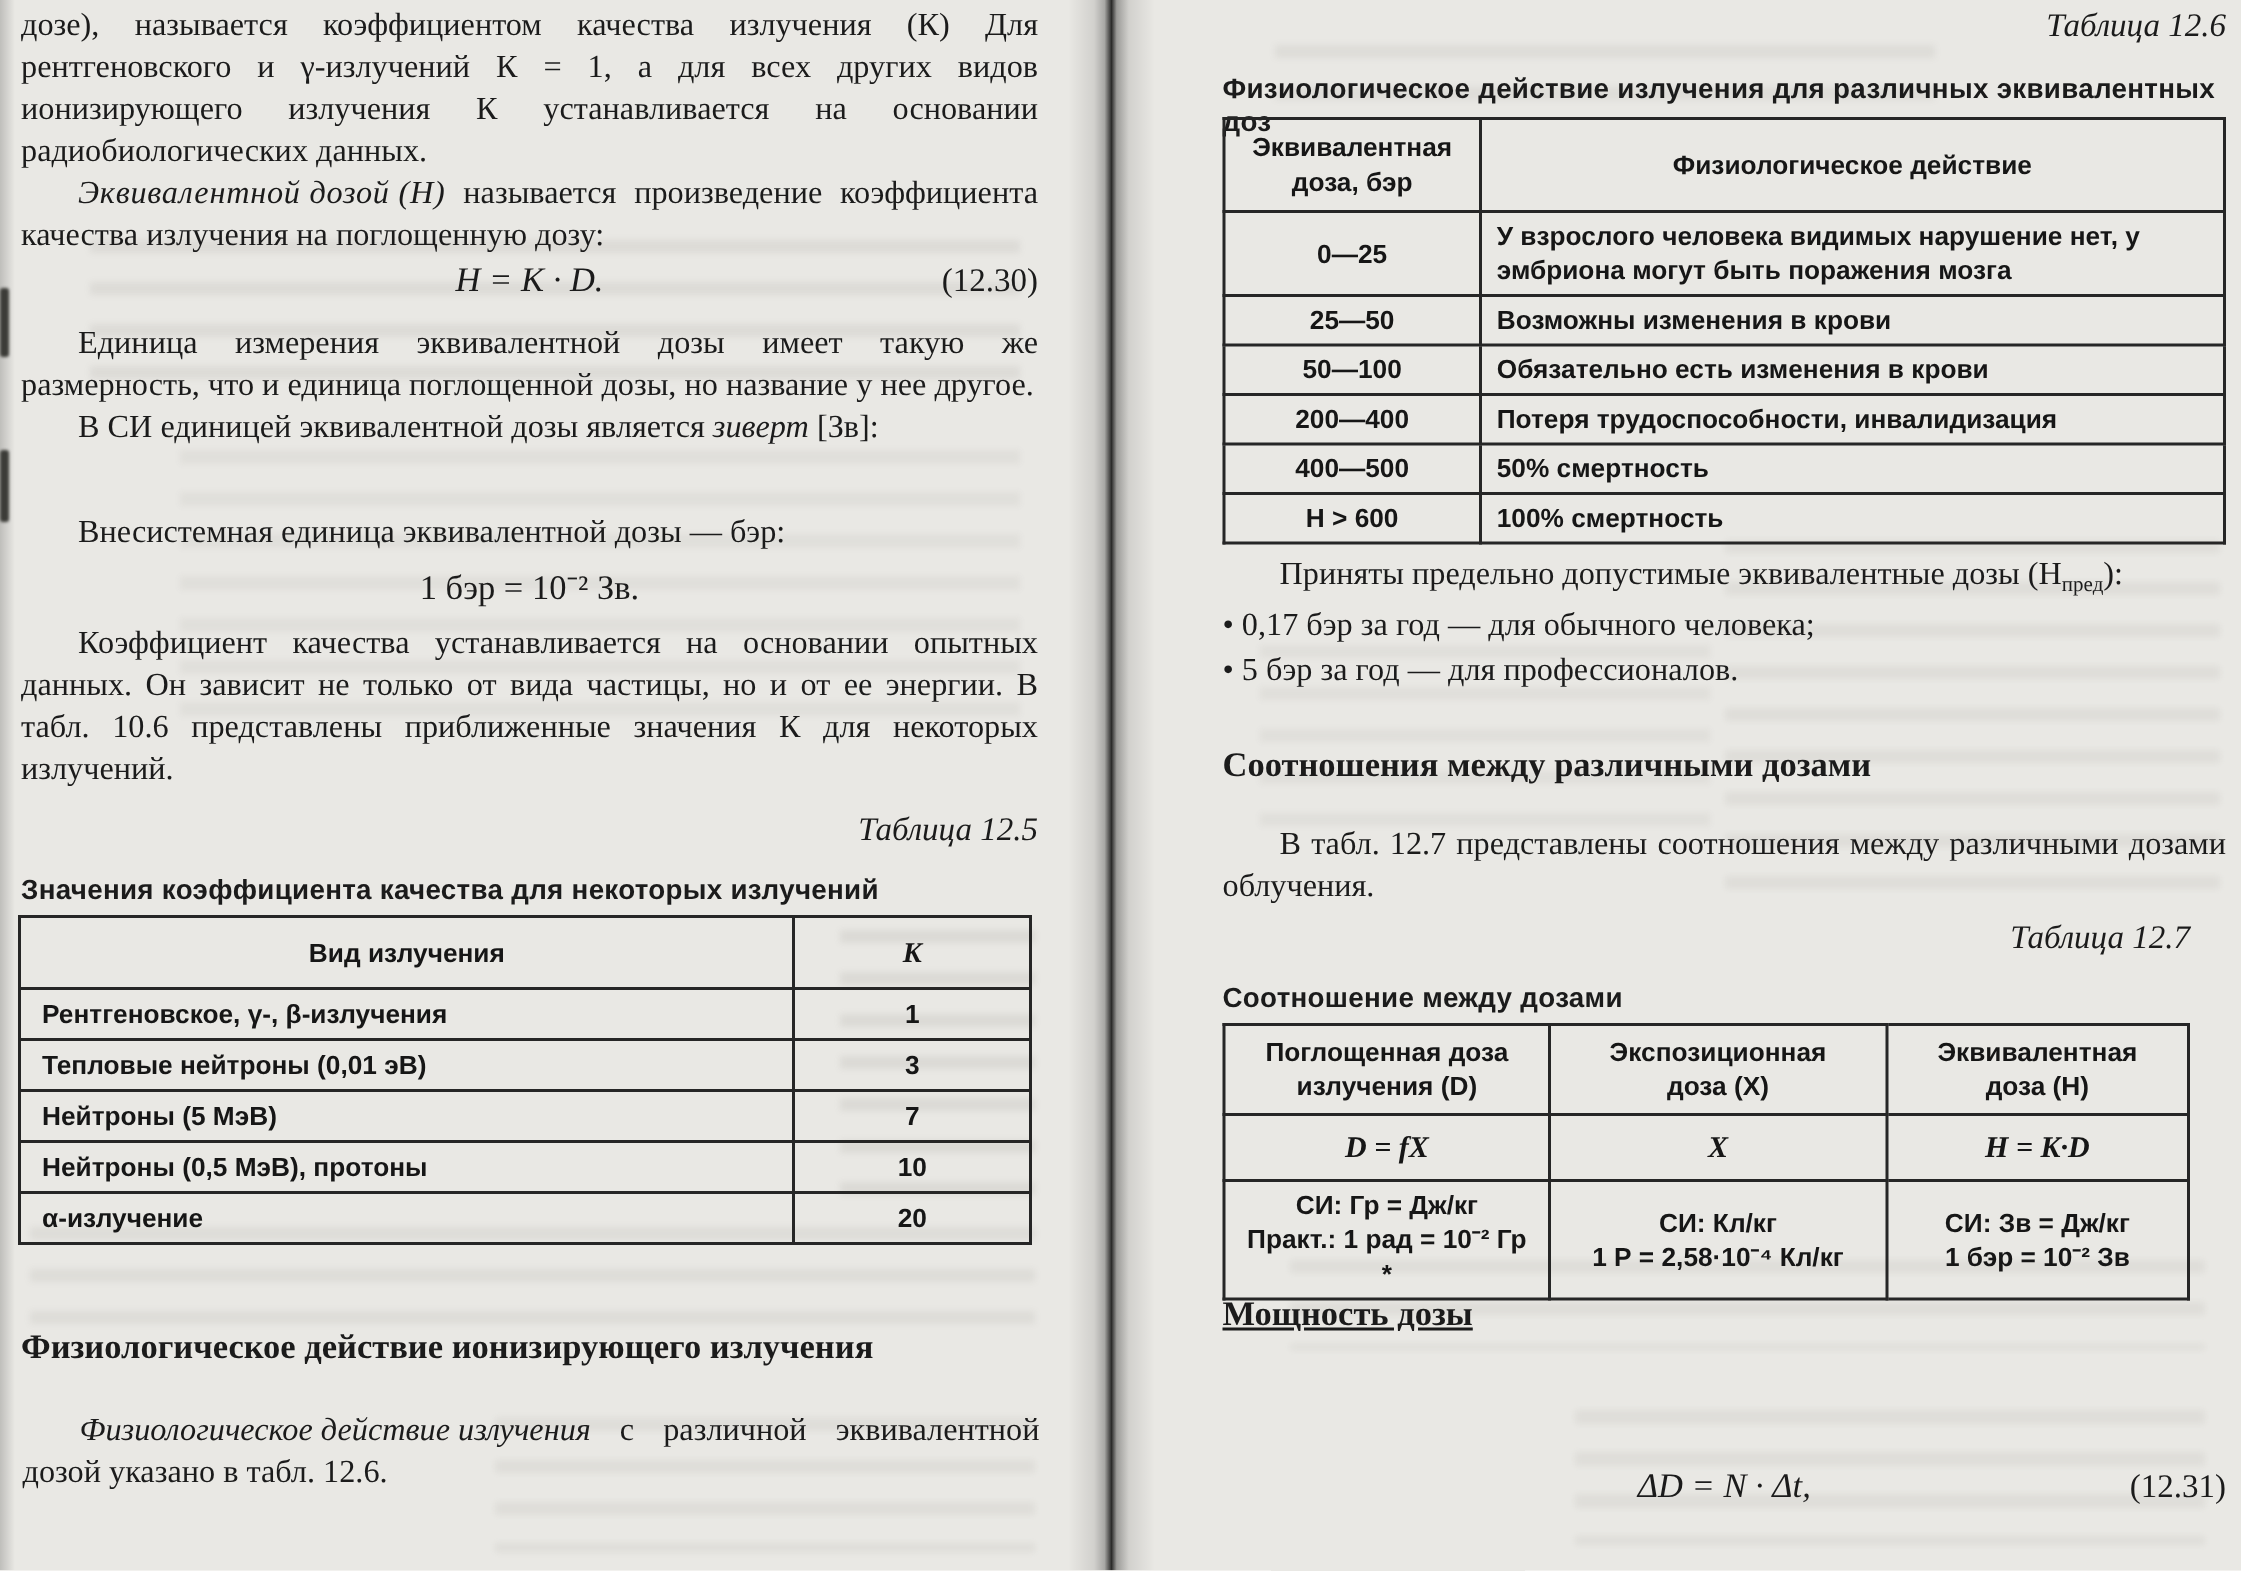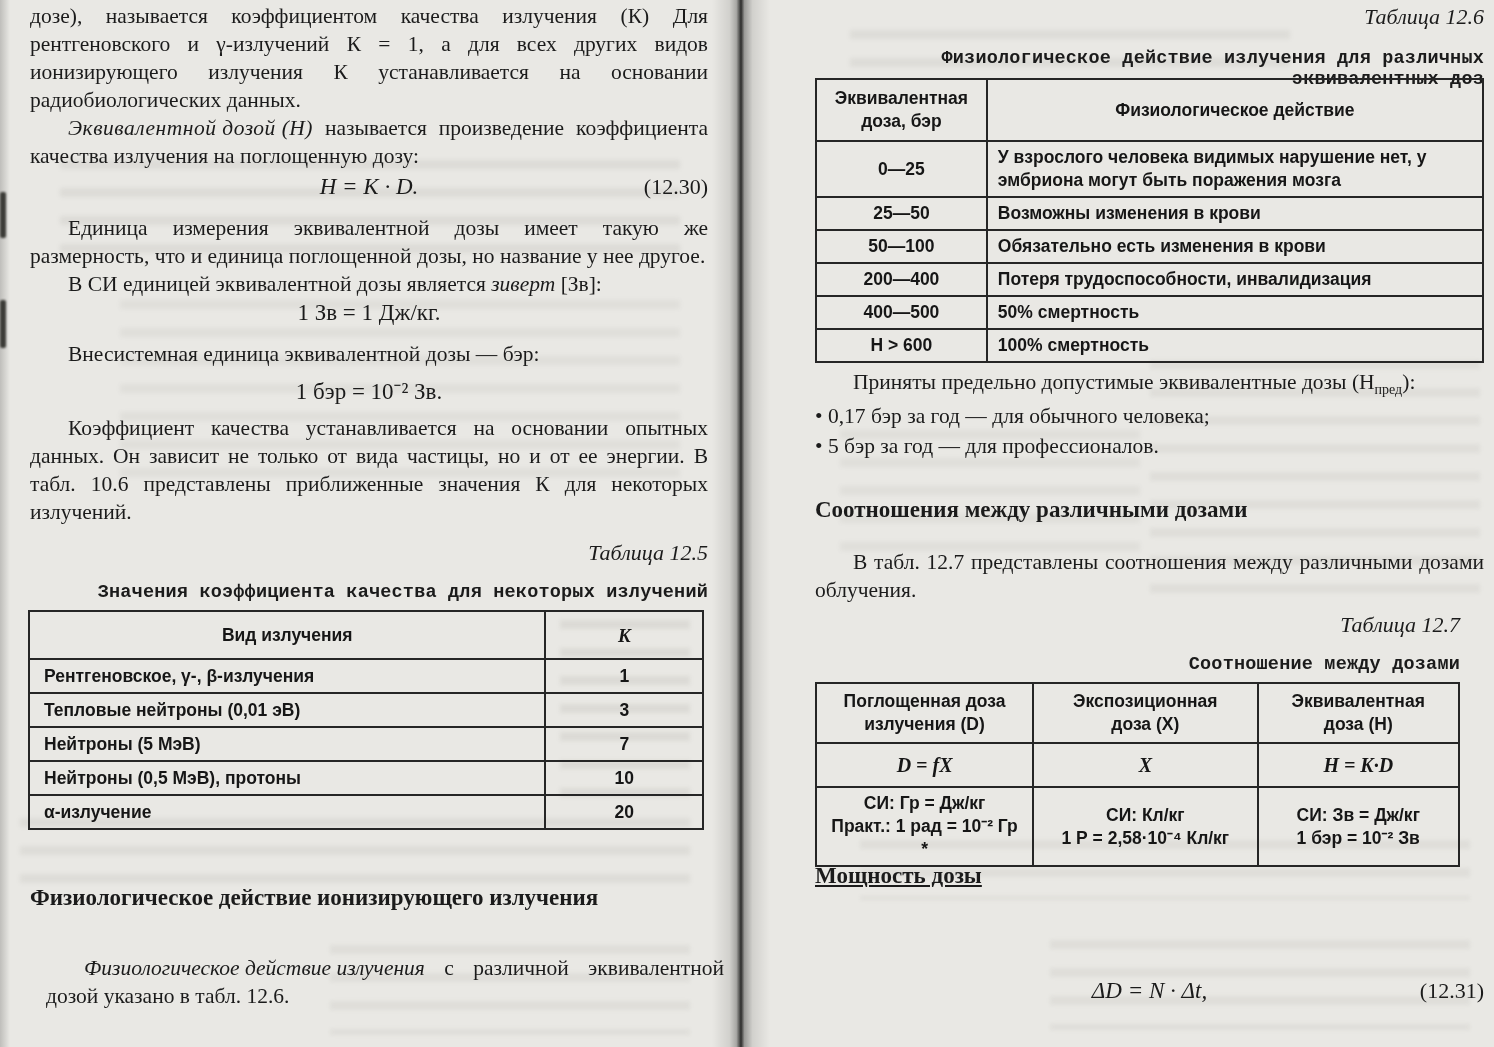--- a/index.html
+++ b/index.html
@@ -44,22 +44,22 @@
   .indent{text-indent:38px;}
   .lead-bi{font-weight:normal;font-style:italic;letter-spacing:.5px;}
   .it{font-style:italic;}
   .heading{
     font-size:23px;font-weight:bold;line-height:28px;
   }
   .tbl-label{
     font-size:22px;font-style:italic;text-align:right;
   }
   .tbl-title{
-    font-family:Liberation Mono, monospace;
-    font-size:18.5px;font-weight:bold;text-align:right;letter-spacing:.2px;
+    font-family:Liberation Sans, sans-serif;
+    font-size:18.5px;font-weight:bold;text-align:left;letter-spacing:.2px;
   }
   .formula-row{
     display:flex;align-items:baseline;justify-content:center;
     font-size:23px;
   }
   .formula-row .eq{font-style:italic;}
   .formula-row .eq.upright{font-style:normal;}
   .eq-num{
     position:absolute;right:0;top:0;font-size:22px;font-style:normal;
   }
@@ -111,42 +111,39 @@
   <div class="ghost" style="left:120px;top:300px;width:560px;height:180px;opacity:.4;"></div>
   <div class="ghost" style="left:560px;top:620px;width:130px;height:190px;opacity:.6;"></div>
   <div class="ghost" style="left:20px;top:818px;width:670px;height:70px;opacity:.5;"></div>
   <div class="ghost" style="left:330px;top:945px;width:360px;height:90px;opacity:.45;"></div>
   <div class="ghost" style="left:850px;top:30px;width:440px;height:40px;opacity:.5;"></div>
   <div class="ghost" style="left:1150px;top:360px;width:330px;height:240px;opacity:.45;"></div>
   <div class="ghost" style="left:840px;top:430px;width:300px;height:130px;opacity:.4;"></div>
   <div class="ghost" style="left:860px;top:840px;width:610px;height:60px;opacity:.45;"></div>
   <div class="ghost" style="left:1050px;top:940px;width:420px;height:90px;opacity:.45;"></div>
 
-  <div class="abs" style="left:16px;top:0;width:712px;height:1047px;">
+  <div class="abs" style="left:0;top:0;width:712px;height:1047px;">
 
     <p class="para abs" style="left:14px;top:2px;width:678px;margin:0;">дозе), называется коэффициентом качества излучения (К) Для рентгеновского и γ-излучений К = 1, а для всех других видов ионизирующего излучения К устанавливается на основании радиобиологических данных.</p>
 
     <p class="para abs" style="left:14px;top:114px;width:678px;margin:0;">
       <span class="lead-bi" style="text-indent:38px;display:inline-block;">Эквивалентной дозой (Н)</span><span> называется произведение коэффициента качества излучения на поглощенную дозу:</span>
     </p>
 
     <div class="formula-row abs" style="left:14px;top:174px;width:678px;">
       <span class="eq">H = K · D.</span>
       <span class="eq-num">(12.30)</span>
     </div>
 
     <p class="para abs indent" style="left:14px;top:270px;width:678px;margin:0;">
       <span>В СИ единицей эквивалентной дозы является </span><span class="it">зиверт</span><span> [Зв]:</span>
     </p>
 
     <p class="para abs indent" style="left:14px;top:214px;width:678px;margin:0;">Единица измерения эквивалентной дозы имеет такую же размерность, что и единица поглощенной дозы, но название у нее другое.</p>
 
-    <div class="formula-row abs" style="left:14px;top:300px;width:678px;">
-      <span class="eq upright">1 Зв = 1 Дж/кг.</span>
-    </div>
 
     <p class="para abs indent" style="left:14px;top:340px;width:678px;margin:0;">Внесистемная единица эквивалентной дозы — бэр:</p>
 
     <div class="formula-row abs" style="left:14px;top:374px;width:678px;">
       <span class="eq upright">1 бэр = 10⁻² Зв.</span>
     </div>
 
     <p class="para abs indent" style="left:14px;top:414px;width:678px;margin:0;">Коэффициент качества устанавливается на основании опытных данных. Он зависит не только от вида частицы, но и от ее энергии. В табл. 10.6 представлены приближенные значения К для некоторых излучений.</p>
 
     <div class="tbl-label abs" style="left:14px;top:540px;width:678px;">Таблица 12.5</div>
@@ -183,21 +180,21 @@
           </tr>
           <tr>
             <td>α-излучение</td>
             <td>20</td>
           </tr>
         </tbody>
       </table>
 
     <h2 class="heading abs" style="left:14px;top:884px;width:678px;margin:0;">Физиологическое действие ионизирующего излучения</h2>
 
-    <p class="para abs" style="left:14px;top:938px;width:678px;margin:16px;">
+    <p class="para abs" style="left:14px;top:938px;width:678px;margin:1px;">
       <span class="it" style="text-indent:38px;display:inline-block;">Физиологическое действие излучения</span><span> с различной эквивалентной дозой указано в табл. 12.6.</span>
     </p>
   </div>
 
   <div class="abs" style="left:770px;top:0;width:724px;height:1047px;">
 
     <div class="tbl-label abs" style="left:45px;top:4px;width:669px;">Таблица 12.6</div>
 
     <div class="tbl-title abs" style="left:45px;top:48px;width:669px;">Физиологическое действие излучения для различных эквивалентных доз</div>
 

